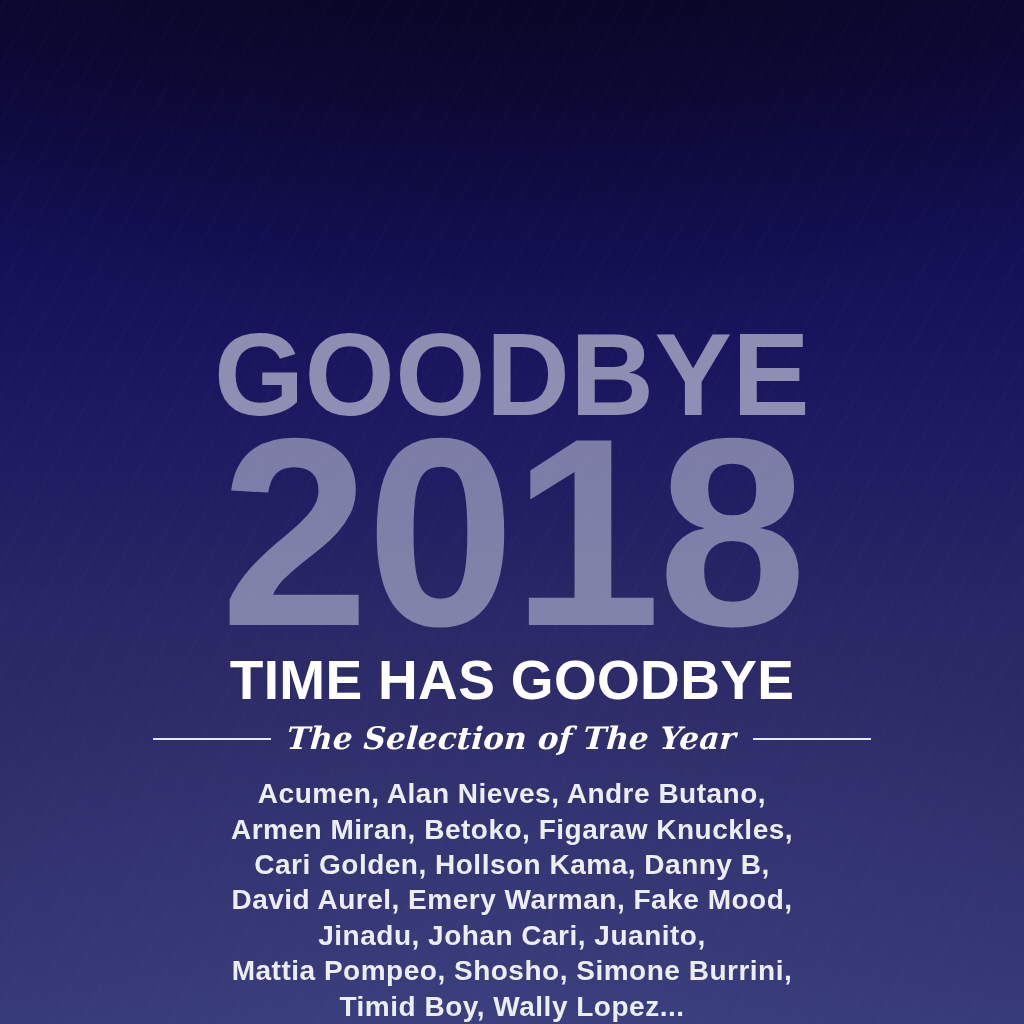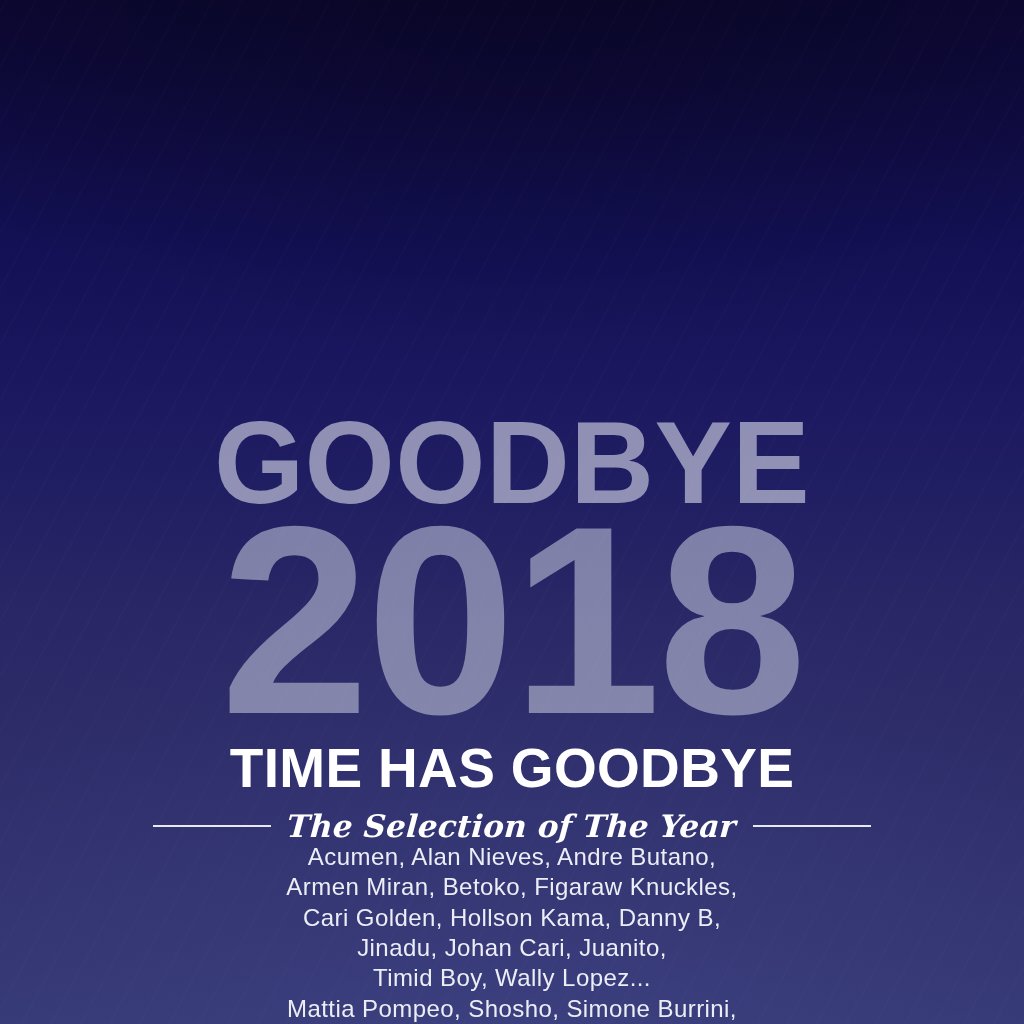--- a/index.html
+++ b/index.html
@@ -125,25 +125,26 @@
     line-height: 1;
     color: #ffffff;
     letter-spacing: 0.005em;
     white-space: nowrap;
     transform: skewX(-4deg);
     user-select: none;
   }
 
   
   .artists {
+    margin-top: 22px;
     text-align: center;
     color: #eceef6;
-    font-size: 24px;
+    font-size: 28px;
     line-height: 1.265;
-    font-weight: 400;
+    font-weight: 700;
     letter-spacing: 0.018em;
     user-select: none;
   }
   .artists div { white-space: nowrap; }
 </style>
 </head>
 <body>
 
 <div id="cover">
 
@@ -161,19 +162,20 @@
     <div class="script-row">
       <span class="rule"></span>
       <span class="script">The Selection of The Year</span>
       <span class="rule"></span>
     </div>
 
     <div class="artists">
       <div>Acumen, Alan Nieves, Andre Butano,</div>
       <div>Armen Miran, Betoko, Figaraw Knuckles,</div>
       <div>Cari Golden, Hollson Kama, Danny B,</div>
+      <div>David Aurel, Emery Warman, Fake Mood,</div>
       <div>Jinadu,  Johan Cari, Juanito,</div>
+      <div>Mattia Pompeo, Shosho, Simone Burrini,</div>
       <div>Timid Boy, Wally Lopez...</div>
-      <div>Mattia Pompeo, Shosho, Simone Burrini,</div>
     </div>
 
   </div>
 </div>
 
 </body></html>

